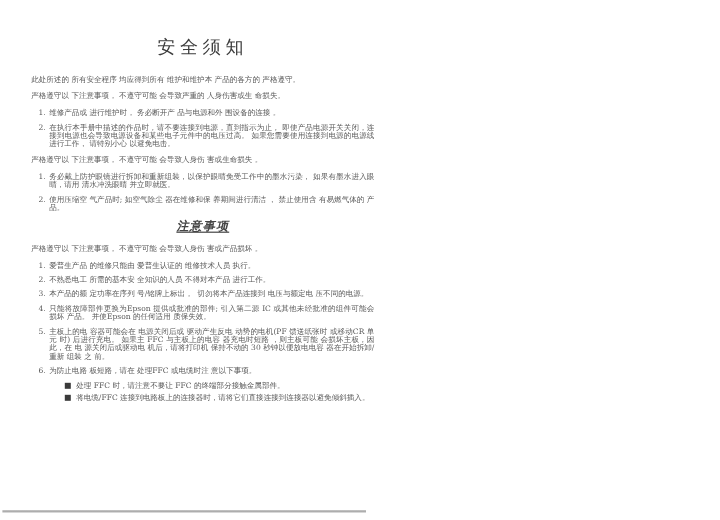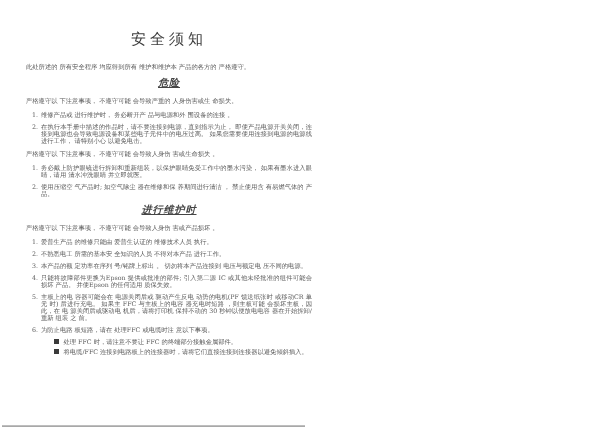--- a/index.html
+++ b/index.html
@@ -84,21 +84,20 @@
 </style>
 </head>
 <body>
 
 <div class="page">
 
   <h1 class="doc-title">安全须知</h1>
 
   <p class="para">此处所述的 所有安全程序 均应得到所有 维护和维护本 产品的各方的 严格遵守。</p>
 
-  <h2 class="section-heading">危险</h2>
   <p class="para">严格遵守以 下注意事项， 不遵守可能 会导致严重的 人身伤害或生 命损失。</p>
   <div class="list">
     <div class="list-item">
       <span class="num">1.</span>
       <span class="txt">维修产品或 进行维护时， 务必断开产 品与电源和外 围设备的连接 。</span>
     </div>
     <div class="list-item">
       <span class="num">2.</span>
       <span class="txt">在执行本手册中描述的作品时，请不要连接到电源，直到指示为止， 即使产品电源开关关闭，连 接到电源也会导致电源设备和某些电子元件中的电压过高。 如果您需要使用连接到电源的电源线 进行工作， 请特别小心 以避免电击。</span>
     </div>
@@ -109,21 +108,21 @@
     <div class="list-item">
       <span class="num">1.</span>
       <span class="txt">务必戴上防护眼镜进行拆卸和重新组装，以保护眼睛免受工作中的墨水污染， 如果有墨水进入眼 睛，请用 清水冲洗眼睛 并立即就医。</span>
     </div>
     <div class="list-item">
       <span class="num">2.</span>
       <span class="txt">使用压缩空 气产品时; 如空气除尘 器在维修和保 养期间进行清洁 ， 禁止使用含 有易燃气体的 产品。</span>
     </div>
   </div>
 
-  <h2 class="section-heading">进行维护时</h2>
+  <h2 class="section-heading">注意事项</h2>
   <p class="para">严格遵守以 下注意事项， 不遵守可能 会导致人身伤 害或产品损坏 。</p>
   <div class="list">
     <div class="list-item">
       <span class="num">1.</span>
       <span class="txt">爱普生产品 的维修只能由 爱普生认证的 维修技术人员 执行。</span>
     </div>
     <div class="list-item">
       <span class="num">2.</span>
       <span class="txt">不熟悉电工 所需的基本安 全知识的人员 不得对本产品 进行工作。</span>
     </div>

